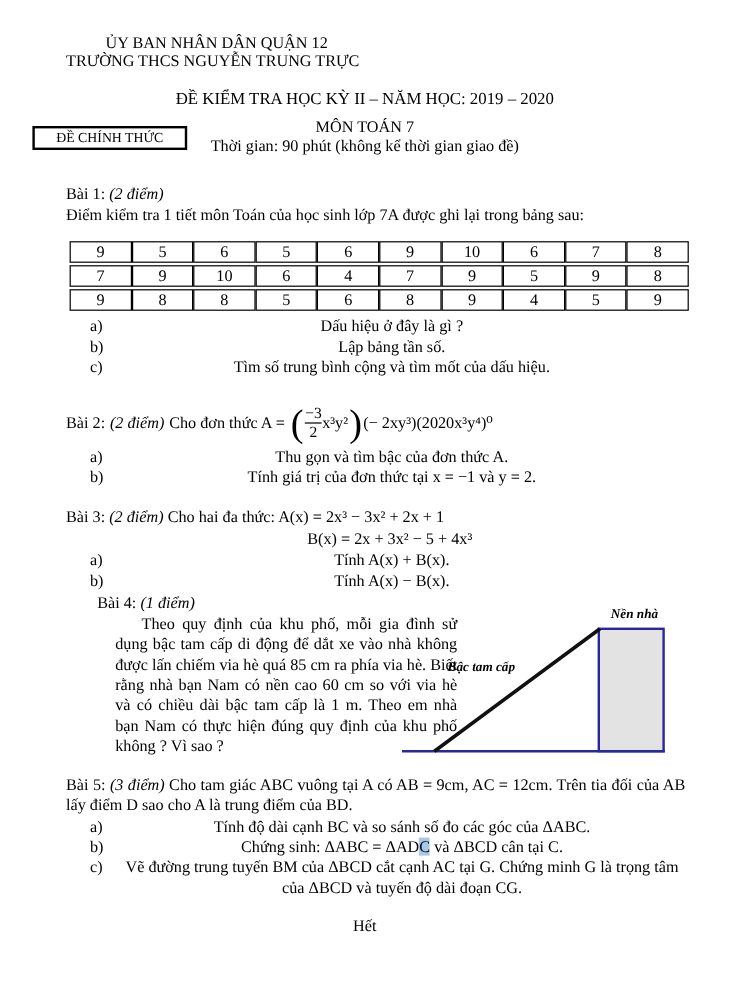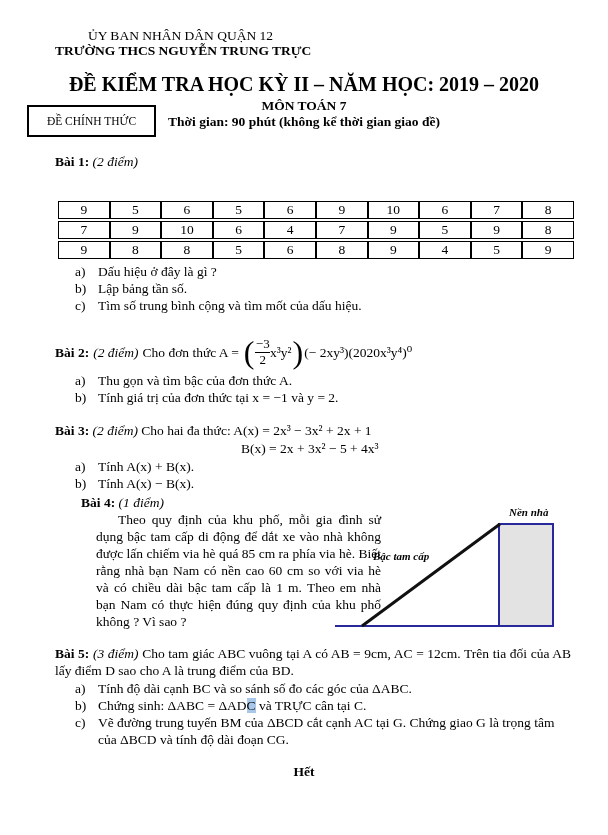--- a/index.html
+++ b/index.html
@@ -4,40 +4,40 @@
 <style>
   * { margin:0; padding:0; box-sizing:border-box; }
   html,body { background:#ffffff; }
   .page {
     position:relative; width:608px; height:835px; overflow:hidden;
     background:#fff; color:#000;
     font-family:"Liberation Serif","DejaVu Serif",serif;
     font-size:13.5px; line-height:17px;
   }
   .abs { position:absolute; }
-  .b { font-weight:bold; }
+  .b { font-weight:normal; }
   .i { font-style:italic; }
   .center { width:608px; text-align:center; left:0; }
-  .title { font-size:20px; line-height:22px; }
+  .title { font-size:14px; line-height:22px; }
   .exam-box {
-    border:2px solid #000; width:129px; height:32px;
+    border:2px solid #000; width:129px; height:20px;
     display:flex; align-items:center; justify-content:center;
     font-size:11.5px;
   }
   .gap { margin-right:4px; }
   
   .score-table { border-collapse:separate; border-spacing:0 2px; width:516px; table-layout:fixed; }
   .score-table td {
     border:1px solid #000; text-align:center; height:17px;
     padding:0; font-size:13.5px; line-height:16px;
   }
   
   .row { display:flex; }
   .row .marker { width:23px; flex:none; }
-  .row .txt { flex:1; }
+  .row .txt { flex:1;text-align:center; }
   
   .formula-line { display:flex; align-items:center; }
   .bigp { font-size:32px; font-weight:400; line-height:1; padding:0 1px; }
   .frac { display:inline-flex; flex-direction:column; align-items:center; line-height:1.1; font-size:13px; }
   .frac .den { border-top:1px solid #000; padding:0 4px; }
   
   .figure { position:absolute; }
   .figure svg { position:absolute; left:0; top:0; }
   .fig-label { position:absolute; font-size:11px; font-weight:bold; font-style:italic; white-space:nowrap; }
   .fig-stroke { stroke:var(--fig-line,#28289a); }
@@ -56,20 +56,21 @@
   <div class="abs center b" style="top:97px;">MÔN TOÁN 7</div>
   <div class="abs exam-box" style="left:27px; top:105px;">
     <span>ĐỀ CHÍNH THỨC</span>
   </div>
   <div class="abs center b" style="top:113px;">Thời gian: 90 phút (không kể thời gian giao đề)</div>
 
   <div class="abs" style="left:55px; top:153px;">
     <span class="b">Bài 1:</span>
     <span class="i">(2 điểm)</span>
   </div>
+  <div class="abs" style="left:55px; top:170px;">Điểm kiểm tra 1 tiết môn Toán của học sinh lớp 7A được ghi lại trong bảng sau:</div>
 
   <table class="abs score-table" style="left:58px; top:199px;">
     <tbody>
         <tr>
           <td>9</td>
           <td>5</td>
           <td>6</td>
           <td>5</td>
           <td>6</td>
           <td>9</td>
@@ -144,21 +145,21 @@
       <span class="txt">Tính giá trị của đơn thức tại x = −1 và y = 2.</span>
     </div>
   </div>
 
   <div class="abs" style="left:55px; top:422px;">
     <span class="b">Bài 3:</span>
     <span class="i">(2 điểm)</span>
     <span>Cho hai đa thức:</span>
     <span>A(x) = 2x³ − 3x² + 2x + 1</span>
   </div>
-  <div class="abs" style="left:241px; top:440px;">B(x) = 2x + 3x² − 5 + 4x³</div>
+  <div class="abs" style="left:256px; top:440px;">B(x) = 2x + 3x² − 5 + 4x³</div>
 
   <div class="abs" style="left:75px; top:458px; width:480px;">
     <div class="row">
       <span class="marker">a)</span>
       <span class="txt">Tính A(x) + B(x).</span>
     </div>
     <div class="row">
       <span class="marker">b)</span>
       <span class="txt">Tính A(x) − B(x).</span>
     </div>
@@ -186,23 +187,23 @@
     <span>Cho tam giác ABC vuông tại A có AB = 9cm, AC = 12cm. Trên tia đối của AB lấy điểm D sao cho A là trung điểm của BD.</span>
   </div>
 
   <div class="abs" style="left:75px; top:680px; width:497px;">
     <div class="row">
       <span class="marker">a)</span>
       <span class="txt">Tính độ dài cạnh BC và so sánh số đo các góc của ΔABC.</span>
     </div>
     <div class="row">
       <span class="marker">b)</span>
-      <span class="txt"><span>Chứng sinh: ΔABC = ΔAD</span><span class="hl">C</span><span> và TRỰC cân tại C.</span></span>
+      <span class="txt"><span>Chứng sinh: ΔABC = ΔAD</span><span class="hl">C</span><span> và ΔBCD cân tại C.</span></span>
     </div>
     <div class="row">
       <span class="marker">c)</span>
-      <span class="txt">Vẽ đường trung tuyến BM của ΔBCD cắt cạnh AC tại G. Chứng giao G là trọng tâm của ΔBCD và tính độ dài đoạn CG.</span>
+      <span class="txt">Vẽ đường trung tuyến BM của ΔBCD cắt cạnh AC tại G. Chứng minh G là trọng tâm của ΔBCD và tuyến độ dài đoạn CG.</span>
     </div>
   </div>
 
   <div class="abs center b" style="top:763px;">Hết</div>
 
 </div>
 
 </body></html>

